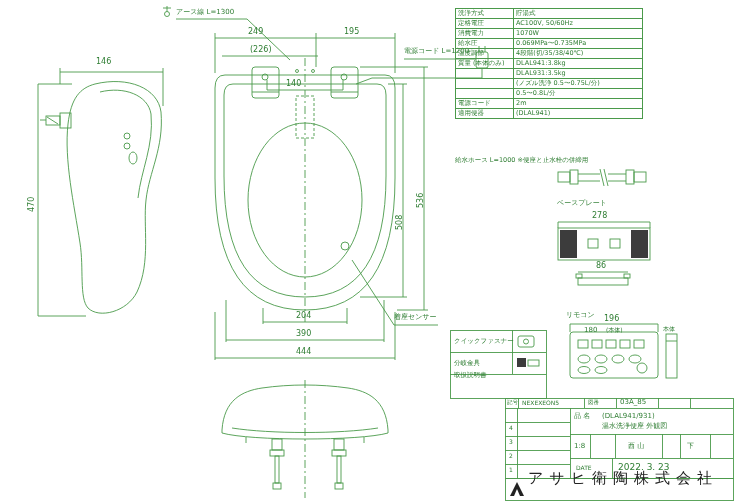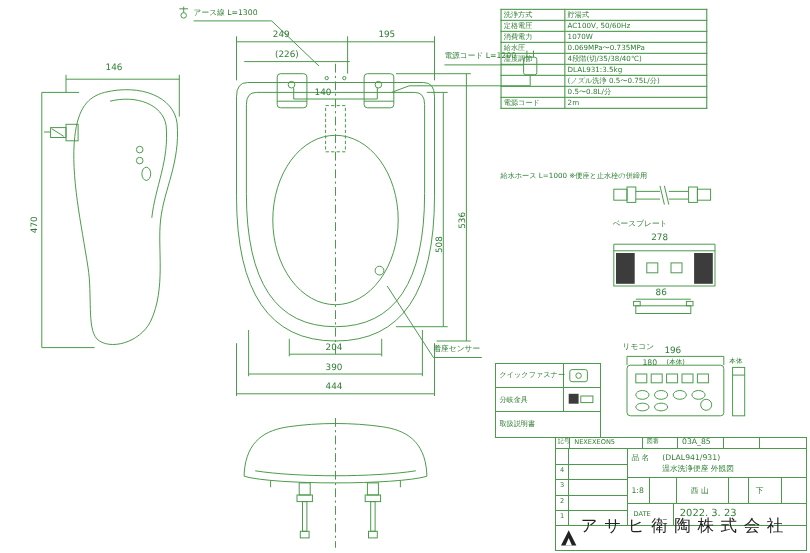--- a/index.html
+++ b/index.html
@@ -254,41 +254,49 @@
       </tr>
   <tr>
         <td class="lab">給水圧</td>
         <td>0.069MPa〜0.735MPa</td>
       </tr>
   <tr>
         <td class="lab">温度調節</td>
         <td>4段階(切/35/38/40℃)</td>
       </tr>
   <tr>
+        <td class="lab">質量 (本体のみ)</td>
+        <td>DLAL941:3.8kg</td>
+      </tr>
+  <tr>
         <td class="lab"></td>
         <td>DLAL931:3.5kg</td>
       </tr>
   <tr>
         <td class="lab"></td>
         <td>(ノズル洗浄 0.5〜0.75L/分)</td>
       </tr>
   <tr>
         <td class="lab"></td>
         <td>0.5〜0.8L/分</td>
       </tr>
   <tr>
         <td class="lab">電源コード</td>
         <td>2m</td>
       </tr>
+  <tr>
+        <td class="lab">適用便器</td>
+        <td>(DLAL941)</td>
+      </tr>
 </tbody>
   </table>
 
 <div class="t s65" style="left:454px;top:338px">クイックファスナー</div>
 <div class="t s65" style="left:454px;top:360px">分岐金具</div>
-<div class="t s65" style="left:454px;top:382px">取扱説明書</div>
+<div class="t s65" style="left:454px;top:372px">取扱説明書</div>
 
 <div class="t s55" style="left:507px;top:400px">記号</div>
 <div class="t s6" style="left:522px;top:400px">NEXEXEON5</div>
 <div class="t s55" style="left:588px;top:400px">図番</div>
 <div class="t s7" style="left:620px;top:399px">03A_85</div>
 <div class="t s7" style="left:574px;top:413px">品 名</div>
 <div class="t s7" style="left:602px;top:413px">(DLAL941/931)</div>
 <div class="t s7" style="left:602px;top:423px">温水洗浄便座 外観図</div>
 <div class="t s7" style="left:574px;top:443px">1:8</div>
 <div class="t s7" style="left:628px;top:443px">西 山</div>

